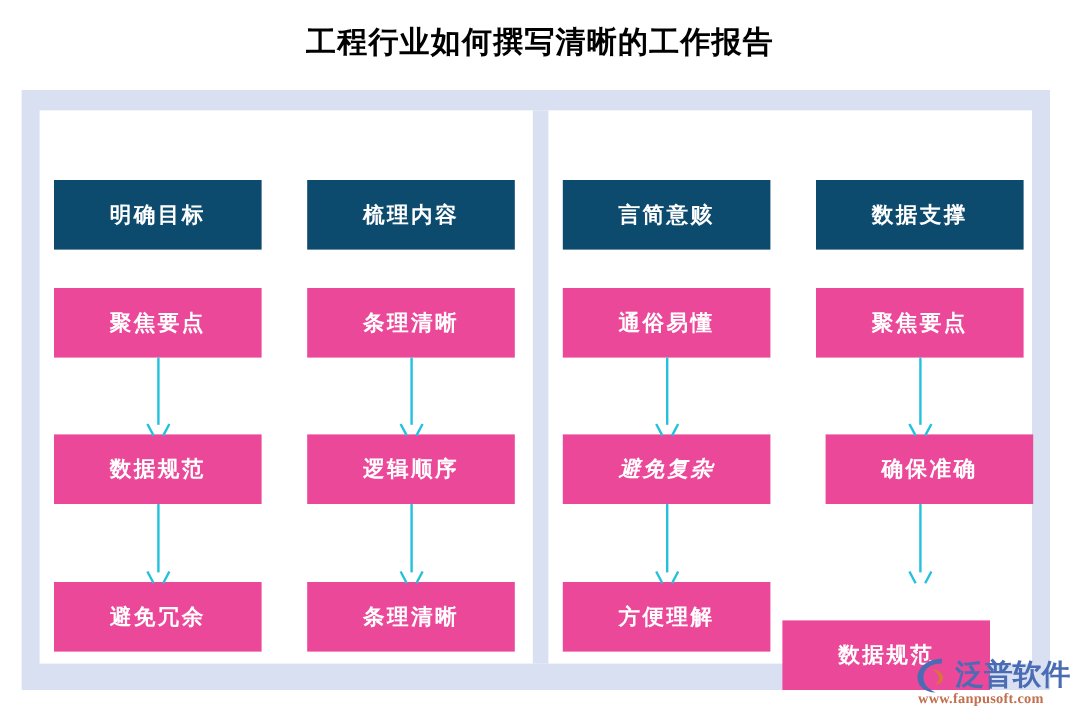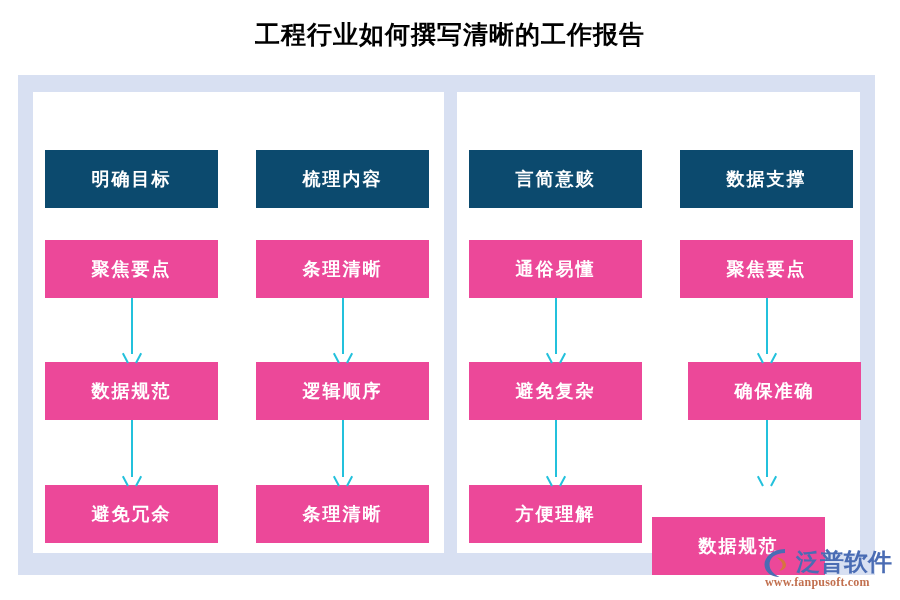--- a/index.html
+++ b/index.html
@@ -235,21 +235,21 @@
     </div>
     <div class="arrow" style="left: 333.5px; top: 420px; height: 65px;">
       <span class="shaft"></span>
       <span class="head">
         <span class="hl"></span>
         <span class="hr"></span>
       </span>
     </div>
     <div class="flow-box tone-dark" style="left: 469px; top: 138px;">言简意赅</div>
     <div class="flow-box tone-light" style="left: 469px; top: 240px;">通俗易懂</div>
-    <div class="flow-box tone-light" style="left: 469px; top: 362px;">避免复杂</div>
+    <div class="flow-box tone-light" style="left: 469px; top: 362px; font-style: italic;">避免复杂</div>
     <div class="flow-box tone-light" style="left: 469px; top: 485px;">方便理解</div>
     <div class="arrow" style="left: 546.5px; top: 298px; height: 64px;">
       <span class="shaft"></span>
       <span class="head">
         <span class="hl"></span>
         <span class="hr"></span>
       </span>
     </div>
     <div class="arrow" style="left: 546.5px; top: 420px; height: 65px;">
       <span class="shaft"></span>

